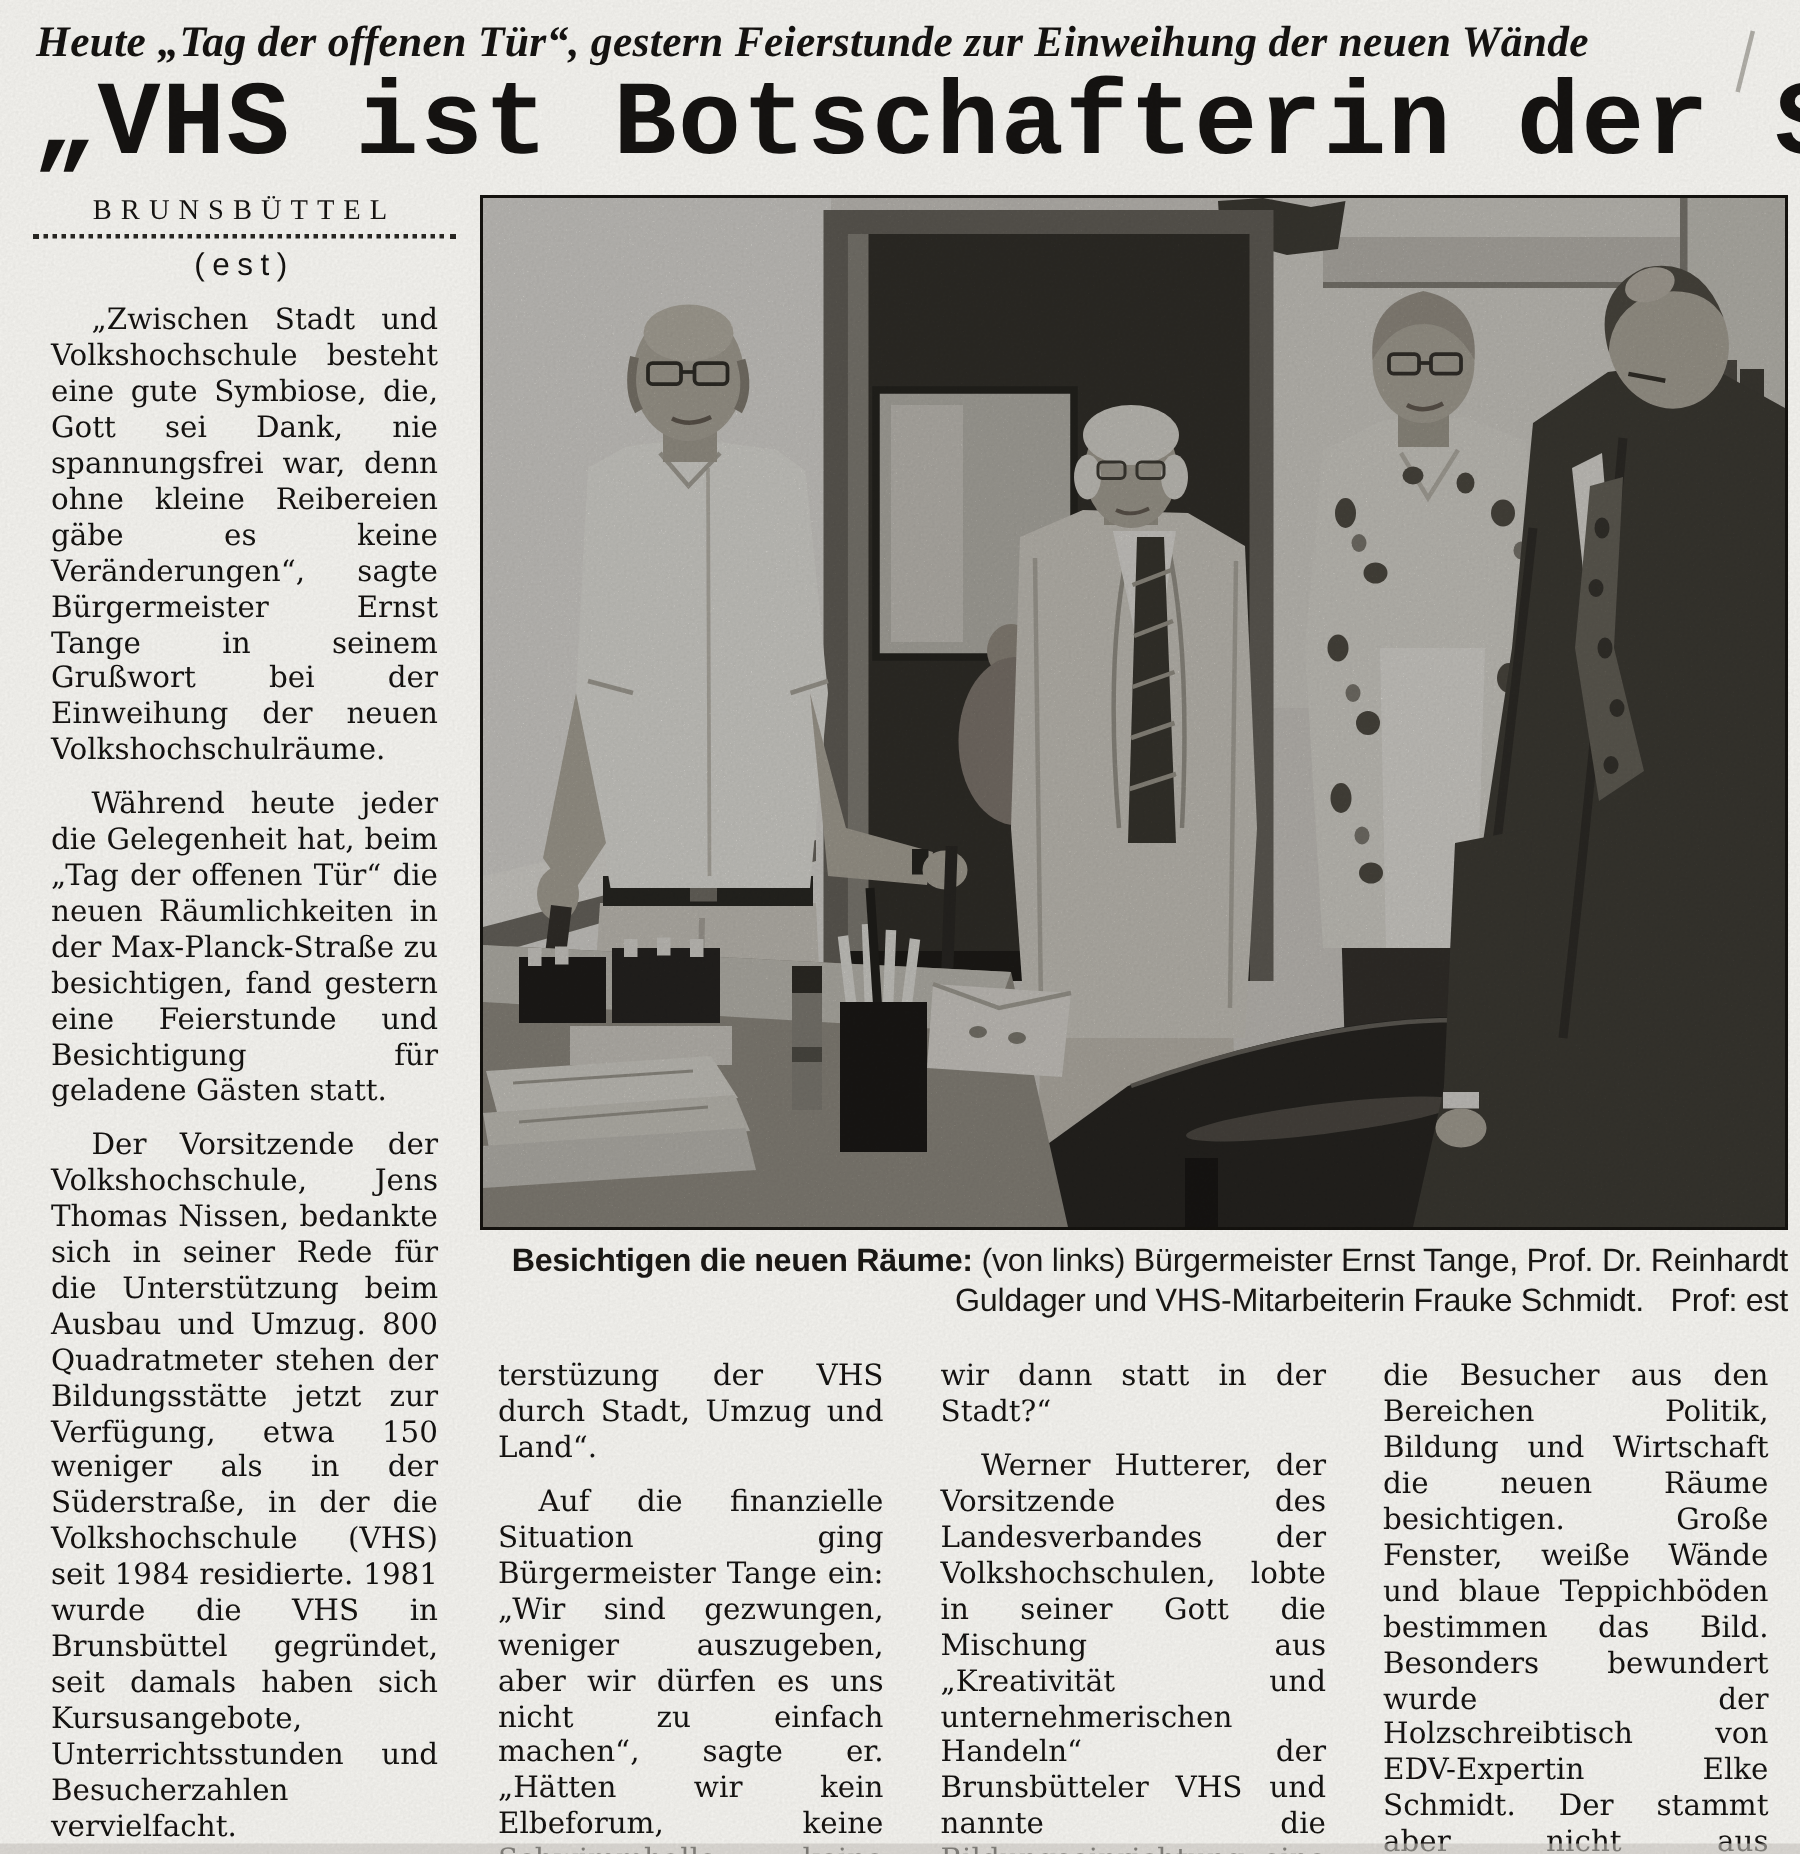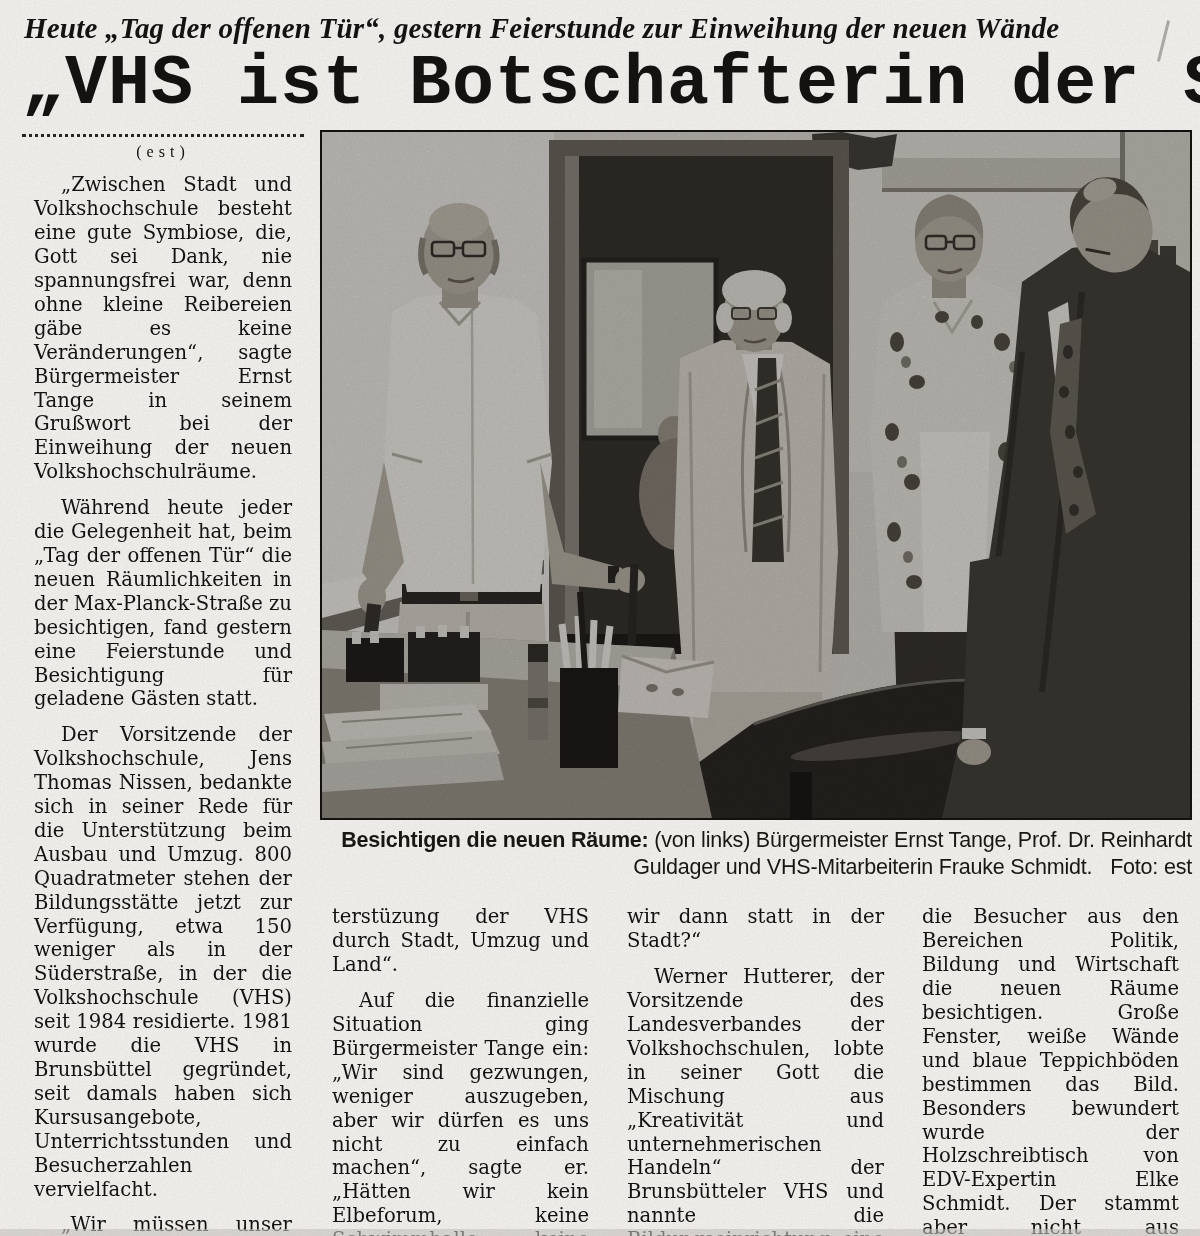--- a/index.html
+++ b/index.html
@@ -30,22 +30,22 @@
   .dateline-wrap{text-align:center;margin-bottom:10px;}
   .dateline{
     font-family:"Liberation Serif",serif;
     font-size:19px;letter-spacing:6px;font-weight:500;
   }
   .dotted-rule{
     border-bottom:3px dotted #2a2824;
     margin:3px 0 6px 0;height:1px;
   }
   .byline{
-    font-family:Liberation Serif, serif;
-    font-size:16px;letter-spacing:5px;
+    font-family:Liberation Sans, sans-serif;
+    font-size:21px;letter-spacing:5px;
   }
   
   .col-body, .bottom-cols .col{
     font-size:19.6px;line-height:23.9px;text-align:justify;
     hyphens:auto;-webkit-hyphens:auto;
   }
   .col-body p, .bottom-cols .col p{margin:12px;text-indent:27px;}
   .col-body p.noindent, .bottom-cols .col p.noindent{text-indent:0;}
   
   .photo{
@@ -82,20 +82,21 @@
 
   <header>
     <div class="kicker">Heute „Tag der offenen Tür“, gestern Feierstunde zur Einweihung der neuen Wände</div>
     <h1 class="headline">„VHS ist Botschafterin der Stadt“</h1>
   </header>
 
   <div class="content">
 
     <aside class="col-left">
       <div class="dateline-wrap">
+        <div class="dateline">BRUNSBÜTTEL</div>
         <div class="dotted-rule"></div>
         <div class="byline">(est)</div>
       </div>
       <div class="col-body" id="col1">
           <p>„Zwischen Stadt und Volkshochschule besteht eine gute Symbiose, die, Gott sei Dank, nie spannungsfrei war, denn ohne kleine Reibereien gäbe es keine Veränderungen“, sagte Bürgermeister Ernst Tange in seinem Grußwort bei der Einweihung der neuen Volkshochschulräume.</p>
           <p>Während heute jeder die Gelegenheit hat, beim „Tag der offenen Tür“ die neuen Räumlichkeiten in der Max-Planck-Straße zu besichtigen, fand gestern eine Feierstunde und Besichtigung für geladene Gästen statt.</p>
           <p>Der Vorsitzende der Volkshochschule, Jens Thomas Nissen, bedankte sich in seiner Rede für die Unterstützung beim Ausbau und Umzug. 800 Quadratmeter stehen der Bildungsstätte jetzt zur Verfügung, etwa 150 weniger als in der Süderstraße, in der die Volkshochschule (VHS) seit 1984 residierte. 1981 wurde die VHS in Brunsbüttel gegründet, seit damals haben sich Kursusangebote, Unterrichtsstunden und Besucherzahlen vervielfacht.</p>
           <p>„Wir müssen unser hohes Niveau halten, damit die Kursusteilnehmer sagen können, daß ihre Investition richtig war“, erklärte Nissen und bat um „tatkräftige Un-</p>
         </div>
     </aside>
@@ -335,21 +336,21 @@
                 <ellipse cx="330" cy="556" rx="6" ry="4" fill="#8a867c"></ellipse>
                 <ellipse cx="356" cy="560" rx="6" ry="4" fill="#8a867c"></ellipse>
               </g>
             </g>
 
             <rect width="868" height="686" filter="url(#grain)" opacity="0.22"></rect>
           </svg>
         </div>
         <figcaption class="caption">
           <span class="caption-lead">Besichtigen die neuen Räume:</span><span> (von links) Bürgermeister Ernst Tange, Prof. Dr. Reinhardt Guldager und VHS-Mitarbeiterin Frauke Schmidt.</span>
-          <span class="caption-credit">Foto: est</span>
+          <span class="caption-credit">Prof: est</span>
         </figcaption>
       </figure>
 
       <div class="bottom-cols">
         <div class="col" id="col2">
             <p class="noindent">terstüzung der VHS durch Stadt, Umzug und Land“.</p>
             <p>Auf die finanzielle Situation ging Bürgermeister Tange ein: „Wir sind gezwungen, weniger auszugeben, aber wir dürfen es uns nicht zu einfach machen“, sagte er. „Hätten wir kein Elbeforum, keine Schwimmhalle, keine VHS, könnten wir zwar alles bezahlen, aber welche Werte hätten</p>
           </div>
         <div class="col" id="col3">
             <p class="noindent">wir dann statt in der Stadt?“</p>

